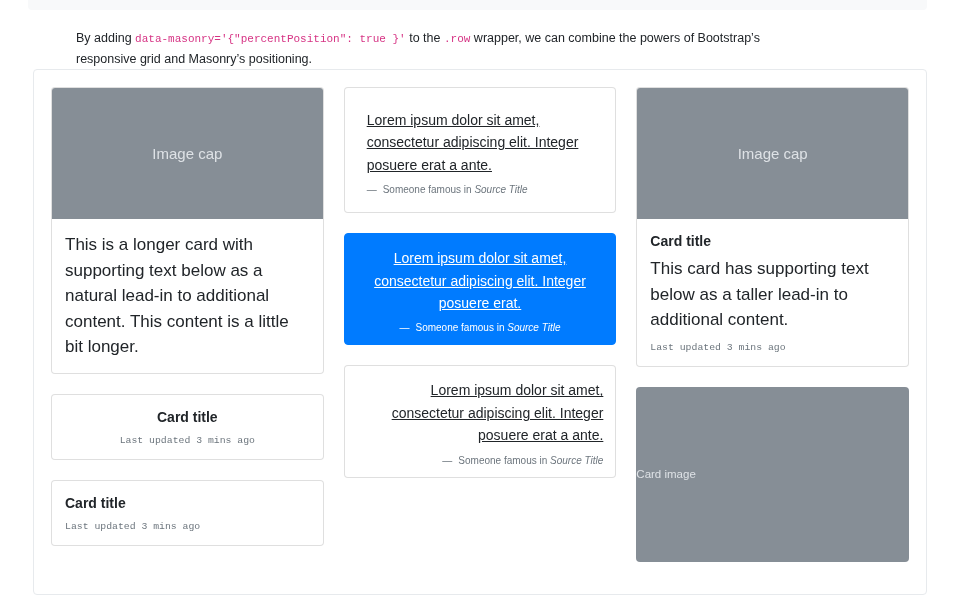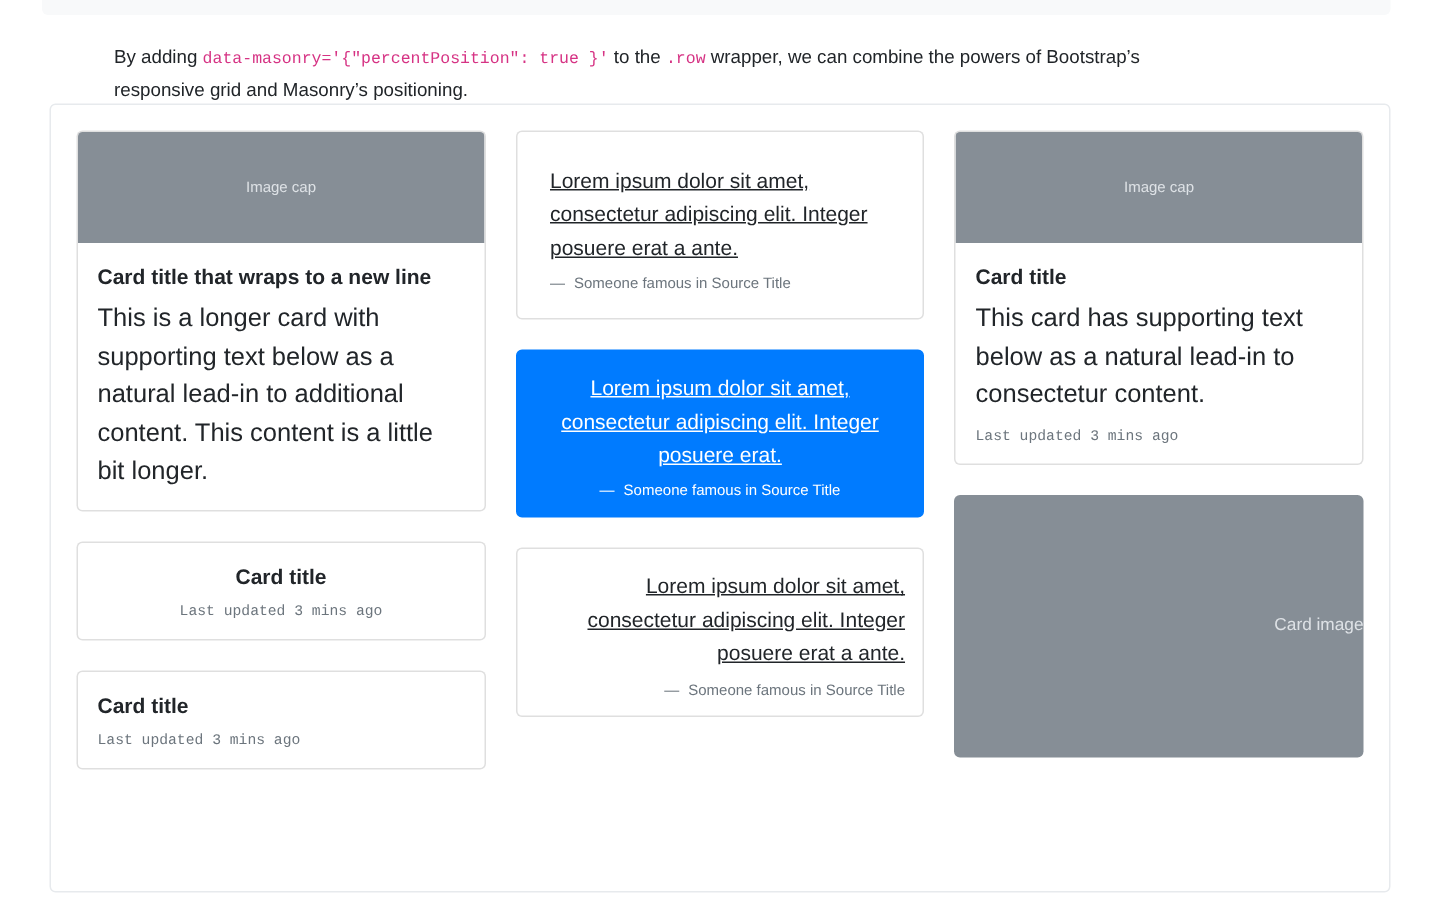--- a/index.html
+++ b/index.html
@@ -26,42 +26,42 @@
     background: #fff;
   }
   .masonry { display: flex; gap: 20px; align-items: flex-start; }
   .col { flex: 1 1 0; min-width: 0; }
 
   .card {
     background: #fff; border: 1px solid rgba(0,0,0,.125); border-radius: 4px;
     margin-bottom: 20px; overflow: hidden;
   }
   .card-img-top {
-    height: 74px; background: #868e96; color: #dee2e6;
+    height: 131px; background: #868e96; color: #dee2e6;
     display: flex; align-items: center; justify-content: center;
-    font-size: 10px;
+    font-size: 15px;
   }
   .card-img-full {
     height: 175px; background: #868e96; color: #dee2e6;
-    display: flex; align-items: center; justify-content: flex-end;
+    display: flex; align-items: center; justify-content: flex-start;
     font-size: 11.5px; border: none; border-radius: 4px;
   }
   .card-body { padding: 13px; }
   .card-title { font-size: 14px; font-weight: bold; line-height: 1.3; margin-bottom: 6px; }
   .card-text { font-size: 17px; line-height: 1.5; }
   .card-meta { font-size: 9.8px; color: #6c757d; margin-top: 9px; font-family: Liberation Mono, monospace; }
   .center { text-align: center; }
   .end { text-align: right; }
 
   .quote-card { padding: 21px 22px 17px; }
   .quote-card-slim { padding: 13px 12px 11px; }
   .quote-text { font-size: 14px; line-height: 1.6; margin-bottom: 8px; text-decoration: underline; }
   .quote-footer { font-size: 10px; color: #6c757d; }
   .quote-footer .dash { letter-spacing: -1px; margin-right: 7px; }
-  .quote-footer .cite { }
+  .quote-footer .cite { font-style: italic; }
 
   .primary-card {
     background: #007bff; border-color: #007bff; color: #fff;
   }
   .primary-card .quote-footer { color: #fff; }
 </style>
 </head>
 <body>
 
 <div class="code-block-tail"></div>
@@ -71,21 +71,20 @@
 <div class="example">
   <div class="masonry">
 
     <div class="col">
 
       <div class="card">
         <div class="card-img-top">
           <span>Image cap</span>
         </div>
         <div class="card-body">
-          <div class="card-title">Card title that wraps to a new line</div>
           <p class="card-text">This is a longer card with supporting text below as a natural lead-in to additional content. This content is a little bit longer.</p>
         </div>
       </div>
 
       <div class="card">
         <div class="card-body center">
           <div class="card-title">Card title</div>
           <div class="card-meta">Last updated 3 mins ago</div>
         </div>
       </div>
@@ -119,21 +118,21 @@
     </div>
 
     <div class="col">
 
       <div class="card">
         <div class="card-img-top">
           <span>Image cap</span>
         </div>
         <div class="card-body">
           <div class="card-title">Card title</div>
-          <p class="card-text">This card has supporting text below as a natural lead-in to consectetur content.</p>
+          <p class="card-text">This card has supporting text below as a taller lead-in to additional content.</p>
           <div class="card-meta">Last updated 3 mins ago</div>
         </div>
       </div>
 
       <div class="card-img-full">
         <span>Card image</span>
       </div>
 
     </div>
 

